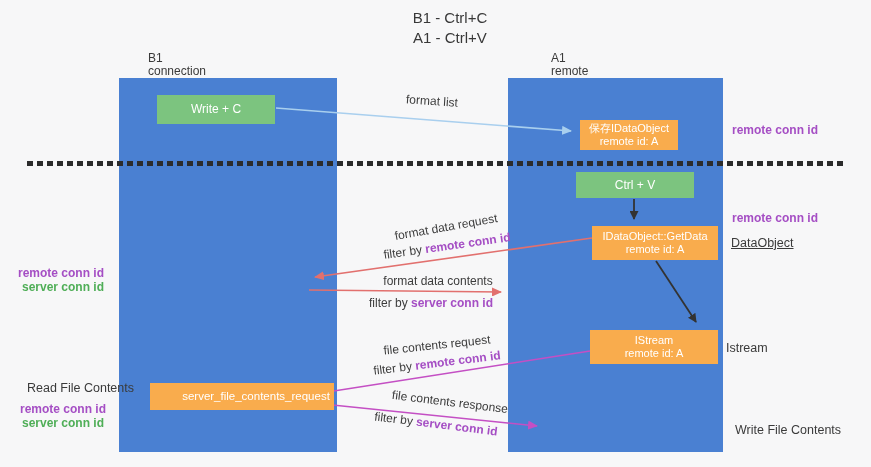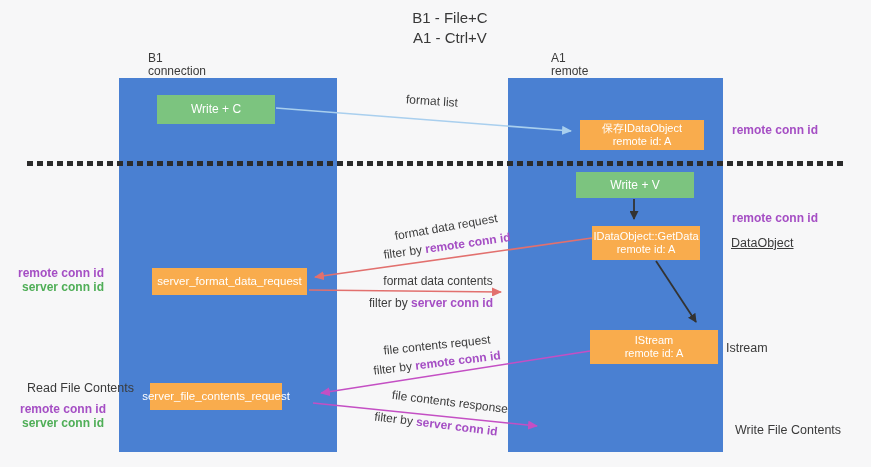--- a/index.html
+++ b/index.html
@@ -21,21 +21,21 @@
   .sidelbl{font-size:12px;white-space:nowrap;}
   .blk{color:#3a3a3a;}
   svg.arrows{position:absolute;left:0;top:0;width:871px;height:467px;pointer-events:none;}
 </style>
 </head>
 <body>
 
 <div class="stage">
 
   <div class="abs title">
-    <div>B1 - File+C</div>
+    <div>B1 - Ctrl+C</div>
     <div>A1 - Ctrl+V</div>
   </div>
 
   <div class="abs colhead" style="left:148px;">
     <div>B1</div>
     <div>connection</div>
   </div>
   <div class="abs colhead" style="left:551px;">
     <div>A1</div>
     <div>remote</div>
@@ -66,35 +66,32 @@
     <line x1="592" y1="238" x2="315" y2="277" stroke="#e2706e" stroke-width="1.6" marker-end="url(#ah-red)"></line>
     <line x1="309" y1="290" x2="501" y2="292" stroke="#e2706e" stroke-width="1.6" marker-end="url(#ah-red)"></line>
     <line x1="656" y1="261" x2="696" y2="322" stroke="#333" stroke-width="1.8" marker-end="url(#ah-blk)"></line>
     <line x1="590" y1="351" x2="321" y2="393" stroke="#c44fc4" stroke-width="1.6" marker-end="url(#ah-mag)"></line>
     <line x1="313" y1="403" x2="537" y2="426" stroke="#c44fc4" stroke-width="1.6" marker-end="url(#ah-mag)"></line>
   </svg>
 
   <div class="abs node green" style="left:157px;top:95px;width:118px;height:29px;font-size:12px;">
     <div>Write + C</div>
   </div>
-  <div class="abs node orange" style="left:152px;top:268px;width:155px;height:27px;">
-    <div>server_format_data_request</div>
-  </div>
-  <div class="abs node orange" style="left:150px;top:383px;width:132px;height:27px;">
+  <div class="abs node orange" style="left:150px;top:383px;width:156px;height:27px;padding-left:28px;">
     <div>server_file_contents_request</div>
   </div>
 
-  <div class="abs node orange" style="left:580px;top:120px;width:124px;height:30px;font-size:11px;">
+  <div class="abs node orange" style="left:580px;top:120px;width:98px;height:30px;font-size:11px;">
     <div>保存IDataObject</div>
     <div>remote id: A</div>
   </div>
   <div class="abs node green" style="left:576px;top:172px;width:118px;height:26px;font-size:12px;">
-    <div>Write + V</div>
+    <div>Ctrl + V</div>
   </div>
-  <div class="abs node orange" style="left:592px;top:226px;width:108px;height:34px;font-size:11px;">
+  <div class="abs node orange" style="left:592px;top:226px;width:126px;height:34px;font-size:11px;">
     <div>IDataObject::GetData</div>
     <div>remote id: A</div>
   </div>
   <div class="abs node orange" style="left:590px;top:330px;width:128px;height:34px;font-size:11px;">
     <div>IStream</div>
     <div>remote id: A</div>
   </div>
 
   <div class="abs elabel center" style="left:432px;top:101px;transform:translate(-50%,-50%) rotate(4deg);">format list</div>
 

